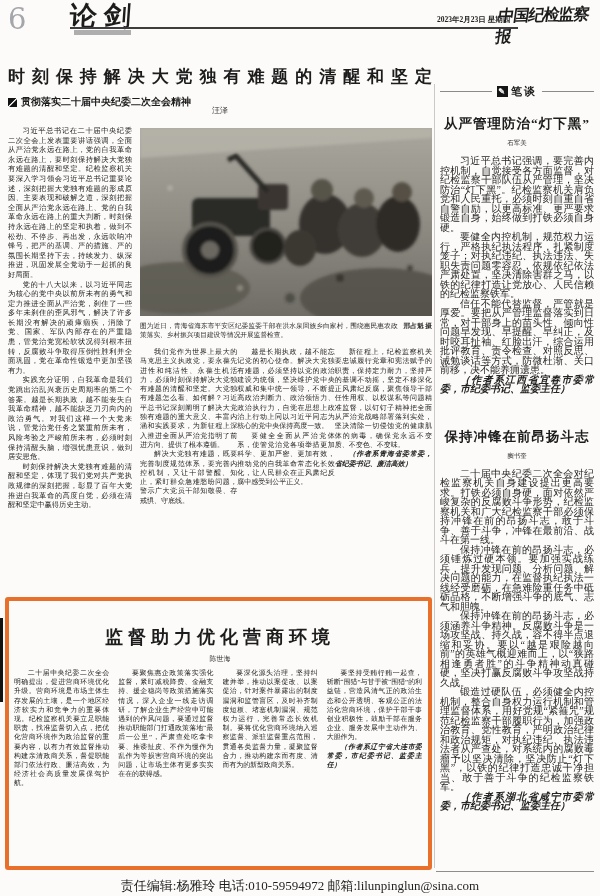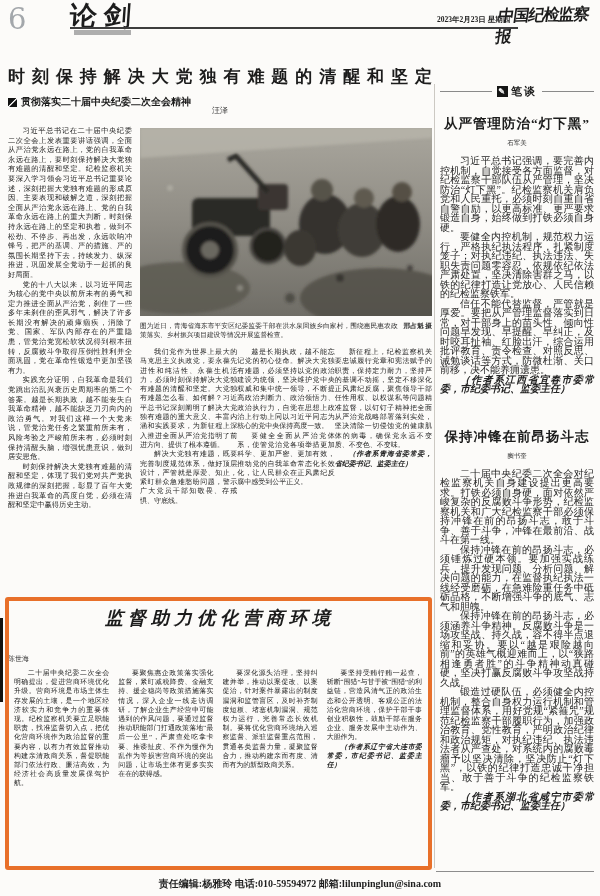--- a/index.html
+++ b/index.html
@@ -27,23 +27,23 @@
   .bodytxt p{margin:0;text-indent:2em;}
   .col1{position:absolute;left:0;top:0;width:124px;height:494px;overflow:hidden;}
   .photo{position:absolute;left:132px;top:2px;width:292px;height:188px;background:#8e8b84;overflow:hidden;}
   .caption{position:absolute;left:132px;top:196px;width:292px;font-size:6.7px;line-height:8.8px;
            text-align:justify;color:#2a2a2a;}
   .credit{float:right;font-weight:bold;margin-left:6px;}
   .subcols{position:absolute;left:132px;top:222px;width:292px;height:272px;display:flex;}
   .subcol{flex:1;overflow:hidden;font-size:7px;line-height:9.3px;}
   .sig{font-weight:bold;font-style:italic;}
   
-  .btitle{position:absolute;left:8px;top:606px;width:424px;text-align:center;font-size:18px;
-          font-weight:900;letter-spacing:5px;font-style:italic;}
-  .bauthor{position:absolute;left:8px;top:654px;width:424px;font-size:7px;color:#333;}
+  .btitle{position:absolute;left:8px;top:625px;width:424px;text-align:center;font-size:18px;
+          font-weight:900;letter-spacing:5px;}
+  .bauthor{position:absolute;left:8px;top:654px;width:424px;text-align:center;font-size:7px;color:#333;}
   .bcols{position:absolute;left:14px;top:668px;width:408px;height:194px;display:flex;gap:9px;}
   .bcol{flex:1;overflow:hidden;font-size:6.9px;line-height:9.2px;text-align:justify;}
   .bcol p{margin:0;text-indent:2em;}
   .highlight{position:absolute;left:5px;top:597px;width:419px;height:265px;
              border:4px solid #e8702a;border-radius:3px;pointer-events:none;}
   
   .vdivider{position:absolute;left:434px;top:84px;width:1px;height:784px;background:#ccc9c3;}
   .sidebar{position:absolute;left:440px;top:84px;width:154px;}
   .penhead{display:flex;align-items:center;gap:5px;}
   .penhead .ln{flex:1;border-top:1px solid #8a8a8a;}
@@ -51,22 +51,22 @@
   .pen-ico{display:inline-block;width:11px;height:11px;background:#151515;color:#fff;font-size:8px;
            line-height:11px;text-align:center;}
   .s-title{margin-top:16px;text-align:center;font-size:13.5px;font-weight:900;letter-spacing:1px;font-family:Liberation Serif, serif;}
   .s-author{margin-top:6px;text-align:center;font-size:6.5px;color:#333;}
   .s-body{margin-top:8px;font-size:10px;line-height:9.5px;text-align:justify;color:#252525;}
   .s-body p{margin:0;text-indent:2em;}
   .s-body p.sig{text-indent:2em;}
   .gap2{height:18px;}
   
   .frule{position:absolute;left:436px;top:871px;width:158px;height:1px;background:#8d8d8d;}
-  .footer{position:absolute;left:0;top:877px;width:600px;text-align:center;font-size:10px;
-          font-weight:bold;color:#1f1f1f;}
+  .footer{position:absolute;left:0;top:877px;width:600px;text-align:center;font-size:13px;
+          font-weight:normal;color:#1f1f1f;}
   .artifact{position:absolute;left:0;top:618px;width:3px;height:84px;background:#14120f;}
 </style>
 </head>
 <body>
 
 <div class="page">
 
   <div class="pagenum">6</div>
   <div class="secname">论剑</div>
   <div class="hrule"></div>
@@ -132,29 +132,29 @@
     </div>
 
     <div class="caption">
       <span class="credit">邢占魁 摄</span>
       <span>图为近日，青海省海东市平安区纪委监委干部在洪水泉回族乡白家村，围绕惠民惠农政策落实、乡村振兴项目建设等情况开展监督检查。</span>
     </div>
 
     <div class="subcols">
       <div class="subcol bodytxt">
         <p>我们党作为世界上最大的马克思主义执政党，要永葆先进性和纯洁性、永葆生机活力，必须时刻保持解决大党独有难题的清醒和坚定。大党独有难题怎么看、如何解？习近平总书记深刻阐明了解决大党独有难题的重大意义、丰富内涵和实践要求，为新征程上深入推进全面从严治党指明了前进方向、提供了根本遵循。</p>
-        <p>解决大党独有难题，既要完善制度规范体系，做好顶层设计，严管就是厚爱、知止，紧盯群众急难愁盼问题，警示广大党员干部知敬畏、存戒惧、守底线。</p>
+        <p>解决大党独有难题，既要完善制度规范体系，要完善内控机制，又让干部警醒、知止，紧盯群众急难愁盼问题，警示广大党员干部知敬畏、存戒惧、守底线。</p>
       </div>
       <div class="subcol bodytxt">
         <p>越是长期执政，越不能忘记党的初心使命。解决大党独有难题，必须坚持以党的政治建设为统领，坚决维护党中央权威和集中统一领导，不断提高政治判断力、政治领悟力、政治执行力，自觉在思想上政治上行动上同以习近平同志为核心的党中央保持高度一致。</p>
         <p>要健全全面从严治党体系，使管党治党各项举措更加科学、更加严密、更加有效，推动党的自我革命常态化长效化，让人民群众在正风肃纪反腐中感受到公平正义。</p>
       </div>
       <div class="subcol bodytxt">
         <p>新征程上，纪检监察机关要忠诚履行党章和宪法赋予的职责，保持定力耐力，坚持严的基调不动摇，坚定不移深化正风肃纪反腐，聚焦领导干部任性用权、以权谋私等问题精准监督，以钉钉子精神把全面从严治党战略部署落到实处，坚决清除一切侵蚀党的健康肌体的病毒，确保党永远不变质、不变色、不变味。</p>
-        <p class="sig">（作者系青海省委常委，省纪委书记、监委主任）</p>
+        <p class="sig">（作者系青海省委常委，省纪委书记、廉洁高效）</p>
       </div>
     </div>
   </div>
 
   <h2 class="btitle" style="margin:0;">监督助力优化营商环境</h2>
   <div class="bauthor">陈世海</div>
   <div class="bcols">
     <div class="bcol">
       <p>二十届中央纪委二次全会明确提出，促进营商环境优化升级。营商环境是市场主体生存发展的土壤，是一个地区经济软实力和竞争力的重要体现。纪检监察机关要立足职能职责，找准监督切入点，把优化营商环境作为政治监督的重要内容，以有力有效监督推动构建亲清政商关系，督促职能部门依法行政、廉洁高效，为经济社会高质量发展保驾护航。</p>
     </div>

